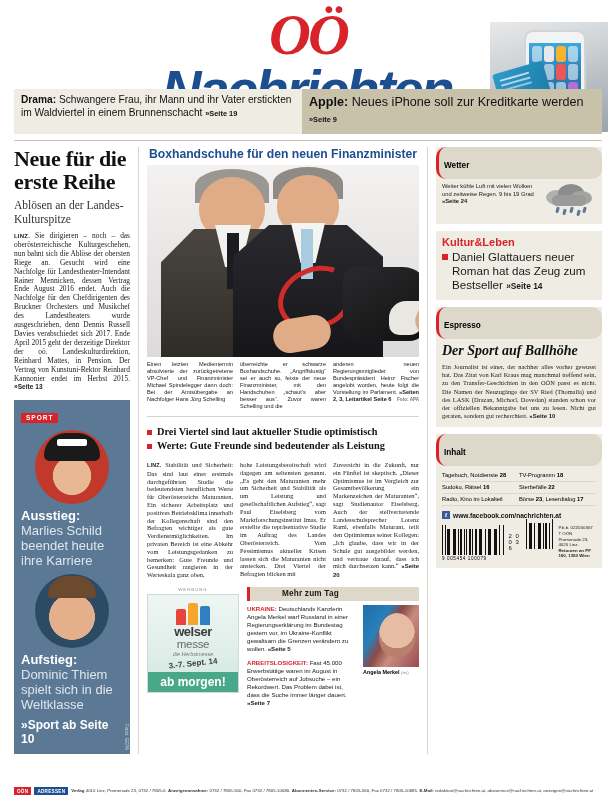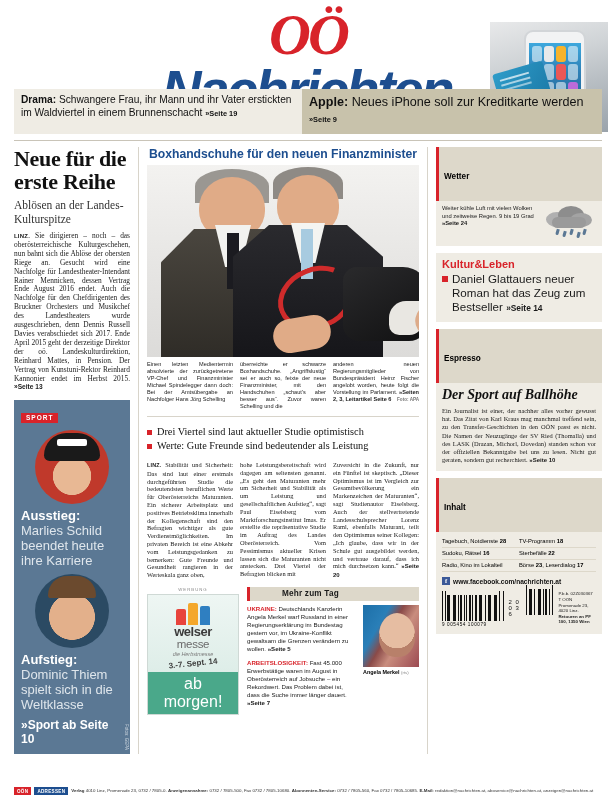--- a/index.html
+++ b/index.html
@@ -192,21 +192,21 @@
   .cap-grid { display:flex; gap: 7px; margin-top: 4px; }
   .cap-col { flex:1; font-size: 5.6px; line-height: 7px; color:#1a1a1a; text-align: justify; }
   .cap-col b { font-weight: bold; }
   .photo-credit { font-size: 4.6px; color:#777; float:right; font-weight:bold; }
   .hr-thin { height:1px; background:#d8d4ca; margin: 6px 0 7px 0; }
 
   .head-main {
     font-family:"Liberation Serif", serif; font-weight:bold;
     font-size: 27px; line-height: 28.5px; color:#111; letter-spacing:-0.4px;
   }
-  .bullets { margin-top: 8px; }
+  .bullets { margin-top: 8px; font-weight: bold; }
   .bullet {
     font-family:"Liberation Serif", serif; font-size: 10.3px; line-height: 14px; color:#111;
     display:flex; align-items: baseline; gap: 5px;
   }
   .bullet .sq { width:5px; height:5px; background:#d8232a; flex:0 0 5px; }
   .story-cols { display:flex; gap: 7px; margin-top: 8px; }
   .story-col {
     flex:1; font-family:"Liberation Serif", serif;
     font-size: 6.4px; line-height: 7.8px; color:#1a1a1a; text-align: justify; hyphens:auto;
   }
@@ -223,21 +223,21 @@
   }
   .ad-mark { height: 26px; display:flex; justify-content:center; align-items:flex-end; }
   .ad-mark span { display:block; width:10px; margin:0 1px; border-radius:2px 2px 0 0;}
   .ad-mark span:nth-child(1){height:16px;background:#e8443c;}
   .ad-mark span:nth-child(2){height:22px;background:#f4a72b;}
   .ad-mark span:nth-child(3){height:19px;background:#2f7fc1;}
   .ad-w { font-size: 13px; font-weight: bold; color:#3b3b3b; line-height:13px; letter-spacing:-.5px;}
   .ad-m { font-size: 11.5px; color:#6a6a6a; line-height:12px; letter-spacing:-.3px;}
   .ad-s { font-size: 5.4px; color:#7b7b7b; font-style:italic; margin-top:1px;}
   .ad-d { font-size: 8px; font-weight:bold; color:#3b3b3b; transform: rotate(-6deg); margin: 2px 0 4px 0;}
-  .ad-cta { background:#4aa88a; color:#fff; font-size:16px; font-weight:normal; padding:3px 12px; margin: 0 -4px; }
+  .ad-cta { background:#4aa88a; color:#fff; font-size:12px; font-weight:bold; padding:3px 12px; margin: 0 -4px; }
 
   .mzt { flex:1; }
   .secthead {
     background:#ddd8ca; display:flex; align-items:center; gap:5px;
     padding: 2.5px 5px; border-left: 3px solid #d8232a;
   }
   .secthead .t { font-size: 8.2px; font-weight:bold; color:#1a1a1a; letter-spacing:.2px;padding-left:27px; }
   .mzt-inner { display:flex; gap:6px; margin-top:4px; }
   .mzt-text { flex:1; font-size: 6.1px; line-height: 8px; color:#1a1a1a; }
   .mzt-text .kw { color:#d8232a; font-weight:bold; }
@@ -252,21 +252,21 @@
   .merkel-img::after{
     content:""; position:absolute; left:16px; top:8px; width:36px; height:44px;
     background: radial-gradient(circle at 50% 40%, #e6bda2 0 55%, #b8806a 56% 100%);
     border-radius: 50% 50% 44% 44%;
   }
   .merkel-cap { font-size: 5.4px; font-weight:bold; margin-top: 2px; }
   .merkel-cap .cr { font-weight: normal; color:#888; font-size:4.3px; }
 
   
   .rbox { background:#efece4; padding: 5px 6px 7px 6px; margin-bottom: 7px; }
-  .rhead { background:#ddd8ca; border-left:3px solid #d8232a; padding:18px 5px; margin:-5px -6px 4px -6px; }
+  .rhead { background:#ddd8ca; border-left:3px solid #d8232a; padding:7px 5px; margin:-5px -6px 4px -6px;border-radius:10px; }
   .rhead .t { font-size:8.2px; font-weight:bold; }
   .wx-row { display:flex; align-items:flex-start; gap:5px; }
   .wx-text { flex:1; font-size:5.8px; line-height:7.6px; color:#1a1a1a; }
   .wx-text .pref { font-weight:bold; }
   .wx-icon { width:52px; height:34px; position:relative; flex:0 0 52px; }
   .cloud { position:absolute; background:#9a9a9a; border-radius:50%; }
   .c1{ left:14px; top:1px; width:26px; height:18px; background:#8d8d8d;}
   .c2{ left:2px; top:7px; width:22px; height:15px; background:#b0b0b0;}
   .c3{ left:26px; top:8px; width:22px; height:14px; background:#a3a3a3;}
   .c4{ left:8px; top:12px; width:34px; height:11px; background:#9a9a9a; border-radius:8px;}

